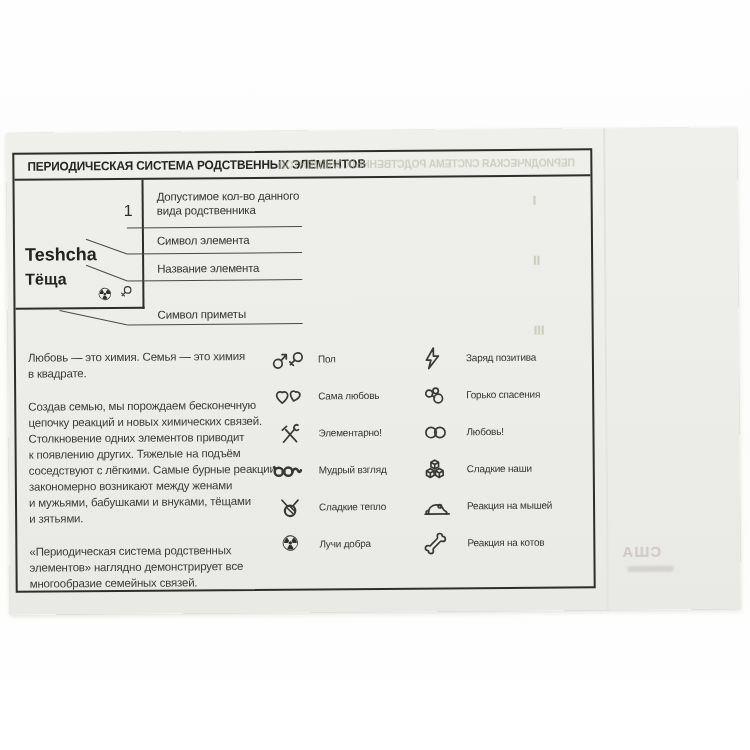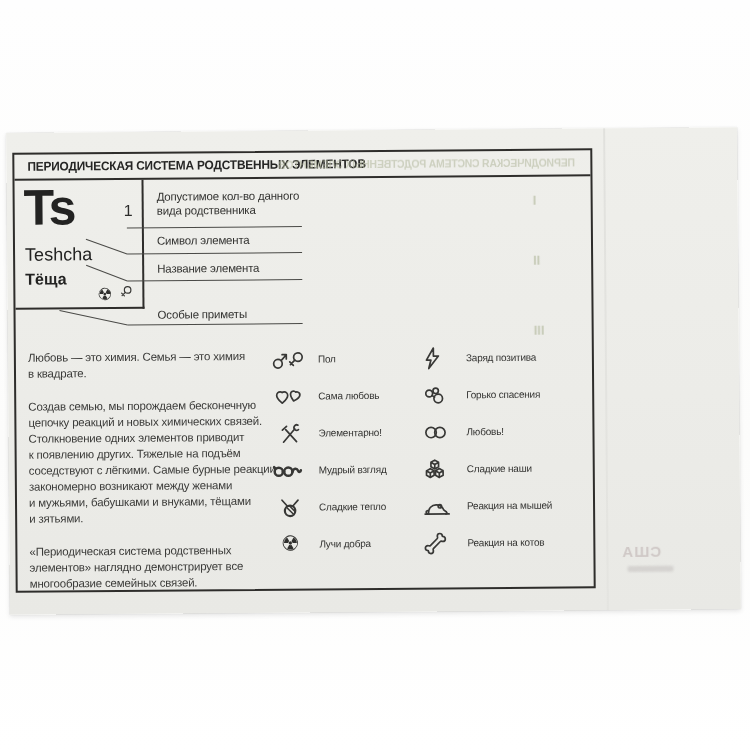--- a/index.html
+++ b/index.html
@@ -56,21 +56,21 @@
   
   .card {
     position:absolute; left:0; top:26px; width:129px; height:129px;
     border-right:2px solid #2e2d2b; border-bottom:2px solid #2e2d2b;
   }
   .card-symbol {
     position:absolute; left:9px; top:0px; font-size:50px; font-weight:bold;
     letter-spacing:-2px; color:#232322; line-height:1.1;
   }
   .card-count { position:absolute; right:9px; top:22px; font-size:16px; color:#2c2c2b; }
-  .card-latin { position:absolute; left:10px; top:64px; font-size:18px; font-weight:normal; color:#232322; }
+  .card-latin { position:absolute; left:10px; top:64px; font-size:18px; font-weight:bold; color:#232322; }
   .card-cyr   { position:absolute; left:10px; top:90px; font-size:16px; font-weight:bold; color:#232322; }
   .card-icons {
     position:absolute; right:8px; bottom:2px;
     display:flex; align-items:center; gap:5px;
   }
   .glyph-rad { font-family:"DejaVu Sans",sans-serif; font-size:17px; color:#2f2f2d; line-height:1; }
   
   .leader-svg { position:absolute; left:0; top:0; }
   .callout {
     position:absolute; left:142px; white-space:pre-line;
@@ -111,21 +111,20 @@
       <div class="titlebar">
         <div class="poster-title">ПЕРИОДИЧЕСКАЯ СИСТЕМА РОДСТВЕННЫХ ЭЛЕМЕНТОВ</div>
         <div class="ghost-title">ПЕРИОДИЧЕСКАЯ СИСТЕМА РОДСТВЕННЫХ ЭЛЕМЕНТОВ</div>
       </div>
 
       <div class="ghost-numeral" style="top:42px">I</div>
       <div class="ghost-numeral" style="top:102px">II</div>
       <div class="ghost-numeral" style="top:172px">III</div>
 
       <div class="card">
-        <div class="card-symbol">Ts</div>
         <div class="card-count">1</div>
         <div class="card-latin">Teshcha</div>
         <div class="card-cyr">Тёща</div>
         <div class="card-icons">
           <span class="glyph-rad">☢</span>
           <span>
             <svg class="ic" width="17" height="17" viewBox="0 0 24 24">
               <circle cx="14.5" cy="8.5" r="4.6"></circle>
               <path d="M11.2,11.8 L6.6,16.4 M6.0,13.0 L9.9,16.9"></path>
             </svg>
@@ -142,21 +141,21 @@
           <path d="M71,85 L112,100"></path>
           <path d="M71,111 L112,127"></path>
           <path d="M44,156 L112,171"></path>
         </g>
       </svg>
 
       <div class="callout" style="top:36px">Допустимое кол-во данного
 вида родственника</div>
       <div class="callout" style="top:80px">Символ элемента</div>
       <div class="callout" style="top:108px">Название элемента</div>
-      <div class="callout" style="top:154px">Особые приметы</div>
+      <div class="callout" style="top:154px">Символ приметы</div>
 
       <div class="body-text">
         <div class="para">Любовь — это химия. Семья — это химия
 в квадрате.</div>
         <div class="para">Создав семью, мы порождаем бесконечную
 цепочку реакций и новых химических связей.
 Столкновение одних элементов приводит
 к появлению других. Тяжелые на подъём
 соседствуют с лёгкими. Самые бурные реакции
 закономерно возникают между женами

